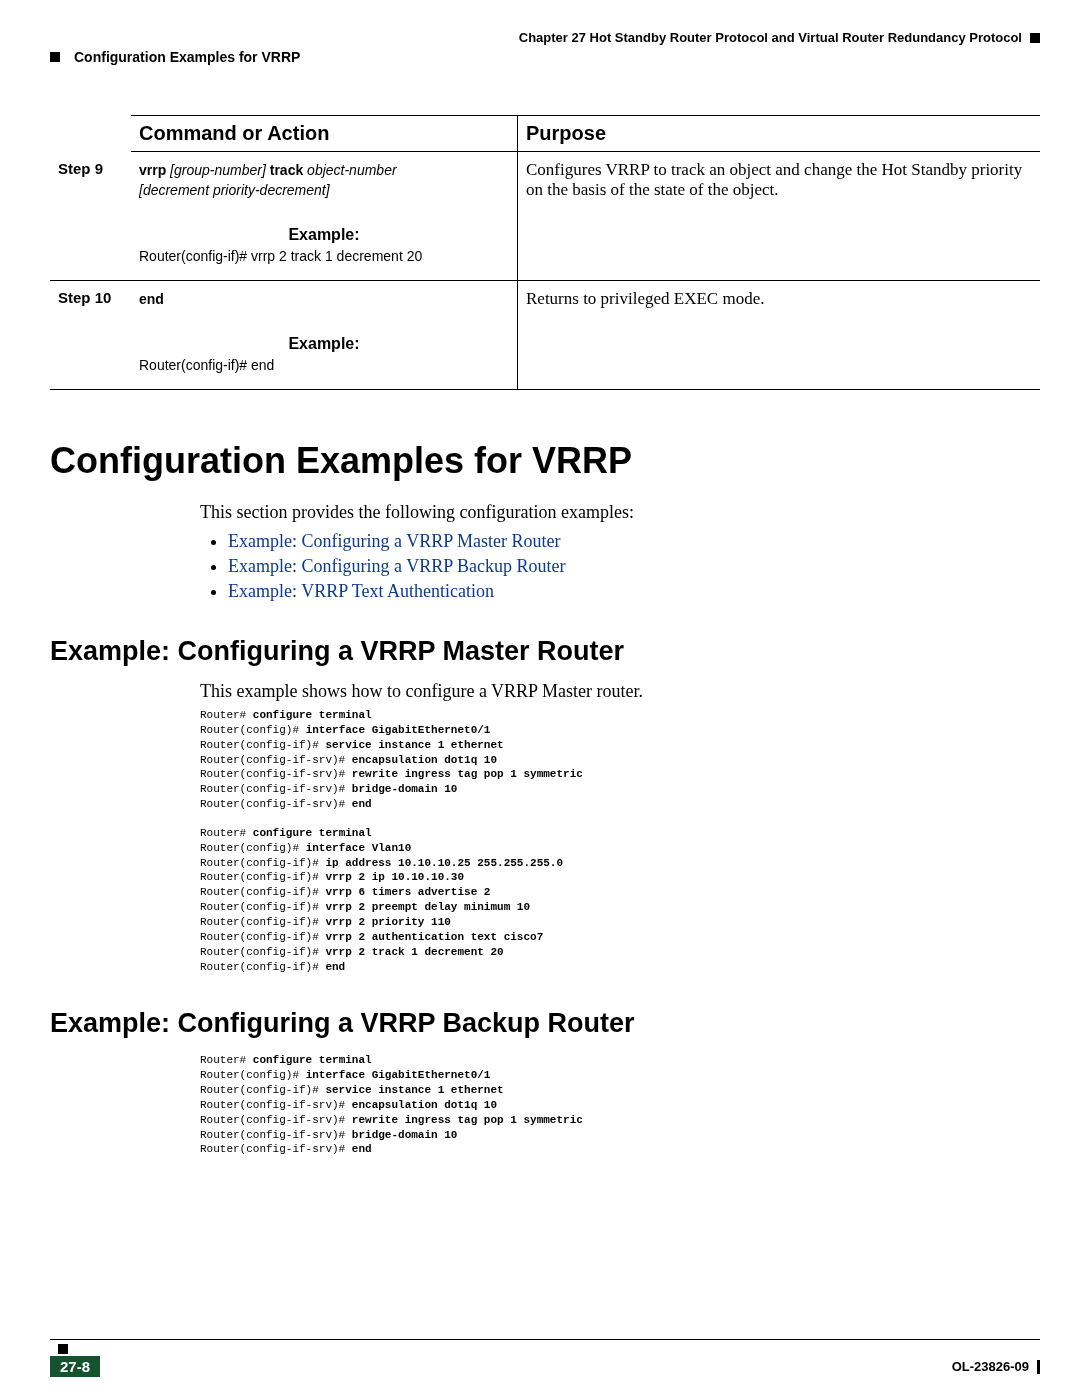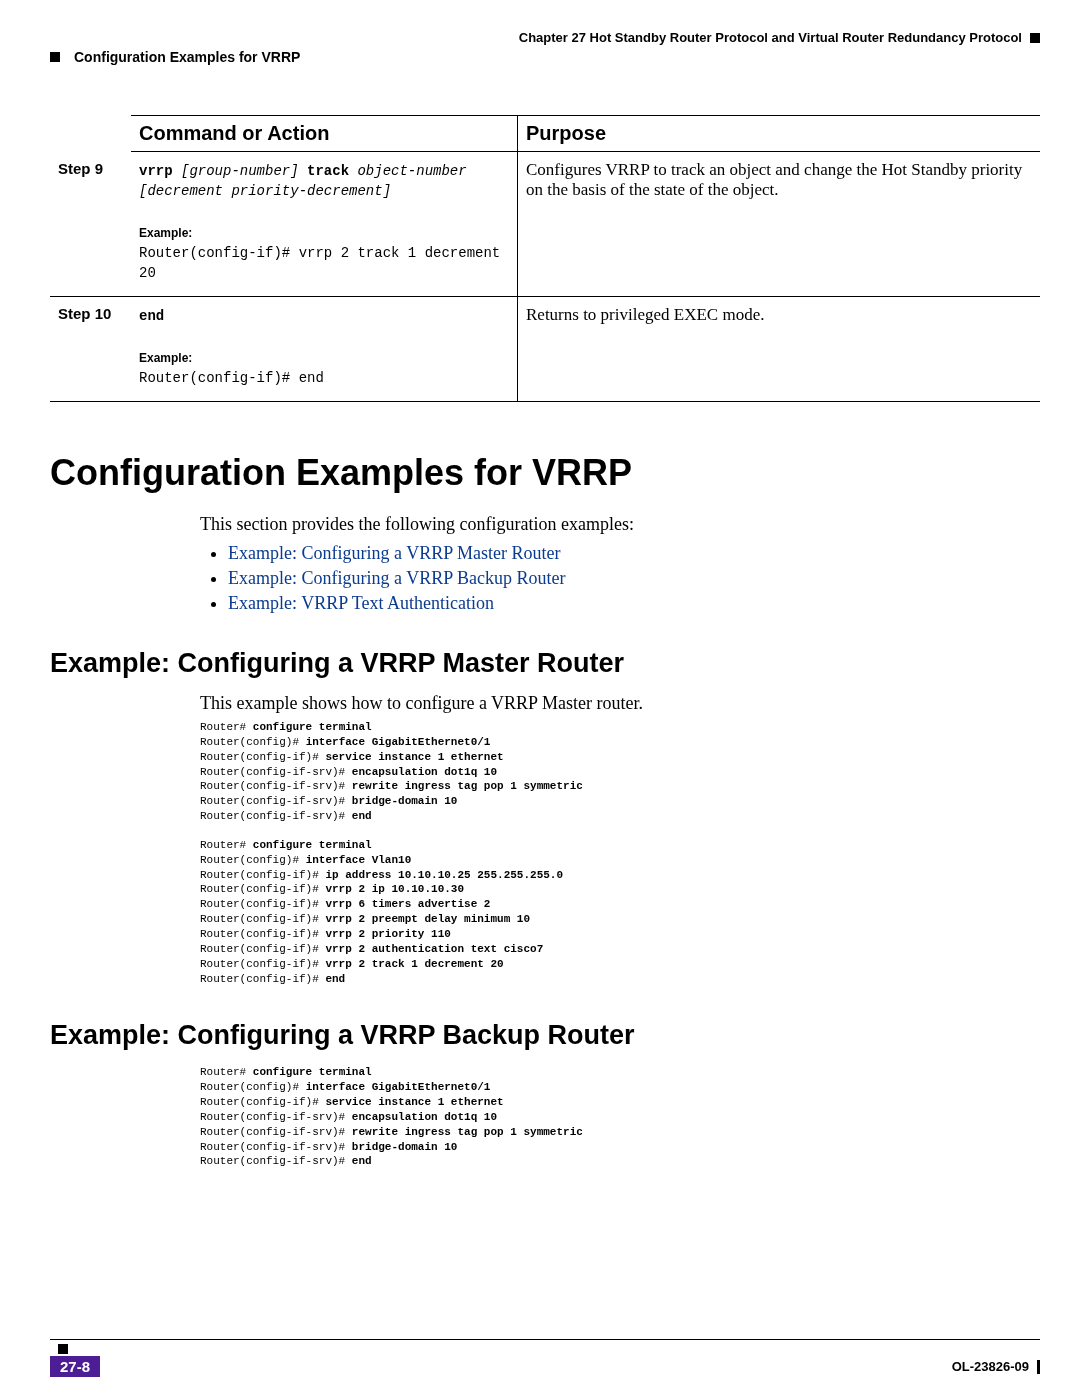--- a/index.html
+++ b/index.html
@@ -59,27 +59,27 @@
     font-family: Arial, Helvetica, sans-serif;
     font-weight:bold;
     font-size: 15px;
     width: 65px;
     border-bottom: 1px solid #000;
   }
   table.steps td.cmdcol { width: 370px; border-right:1px solid #000;}
   table.steps th.purpose { border-left:1px solid #000; }
   table.steps th.cmd { }
   table.steps th.stepth { width:65px; border:none; }
-  .mono { font-family: Liberation Mono, monospace; font-size: 14px; }
+  .mono { font-family: Liberation Sans, sans-serif; font-size: 14px; }
   .bold { font-weight: bold; }
   .italic { font-style: italic; }
   .example-label {
     font-family: Arial, Helvetica, sans-serif;
-    font-weight: bold; font-size: 12px;
-    margin-top: 26px; margin-bottom: 2px;
+    font-weight: bold; font-size: 16px;
+    margin-top: 26px; margin-bottom: 2px; text-align: center;
   }
   h1.section {
     font-family: Arial, Helvetica, sans-serif;
     font-weight: bold;
     font-size: 36px;
     margin: 50px 0 20px 0;
   }
   h2.subsection {
     font-family: Arial, Helvetica, sans-serif;
     font-weight: bold;
@@ -121,21 +121,21 @@
   .footer-line .right-box {
     width:10px; height:10px; background:#000; margin-left:8px;
   }
   .footer-bottom {
     display:flex; align-items:center;
     margin-top:2px;
     font-family: Arial, Helvetica, sans-serif;
     font-size: 13px; font-weight:bold;
   }
   .page-badge {
-    background:#4c1d95; color:#fff;
+    background:#14532d; color:#fff;
     padding: 2px 10px;
     font-size: 15px;
     margin-right: auto;
   }
   .docnum { margin-left:auto; margin-right: 8px;}
 </style>
 </head>
 <body>
 
 <div class="page">

